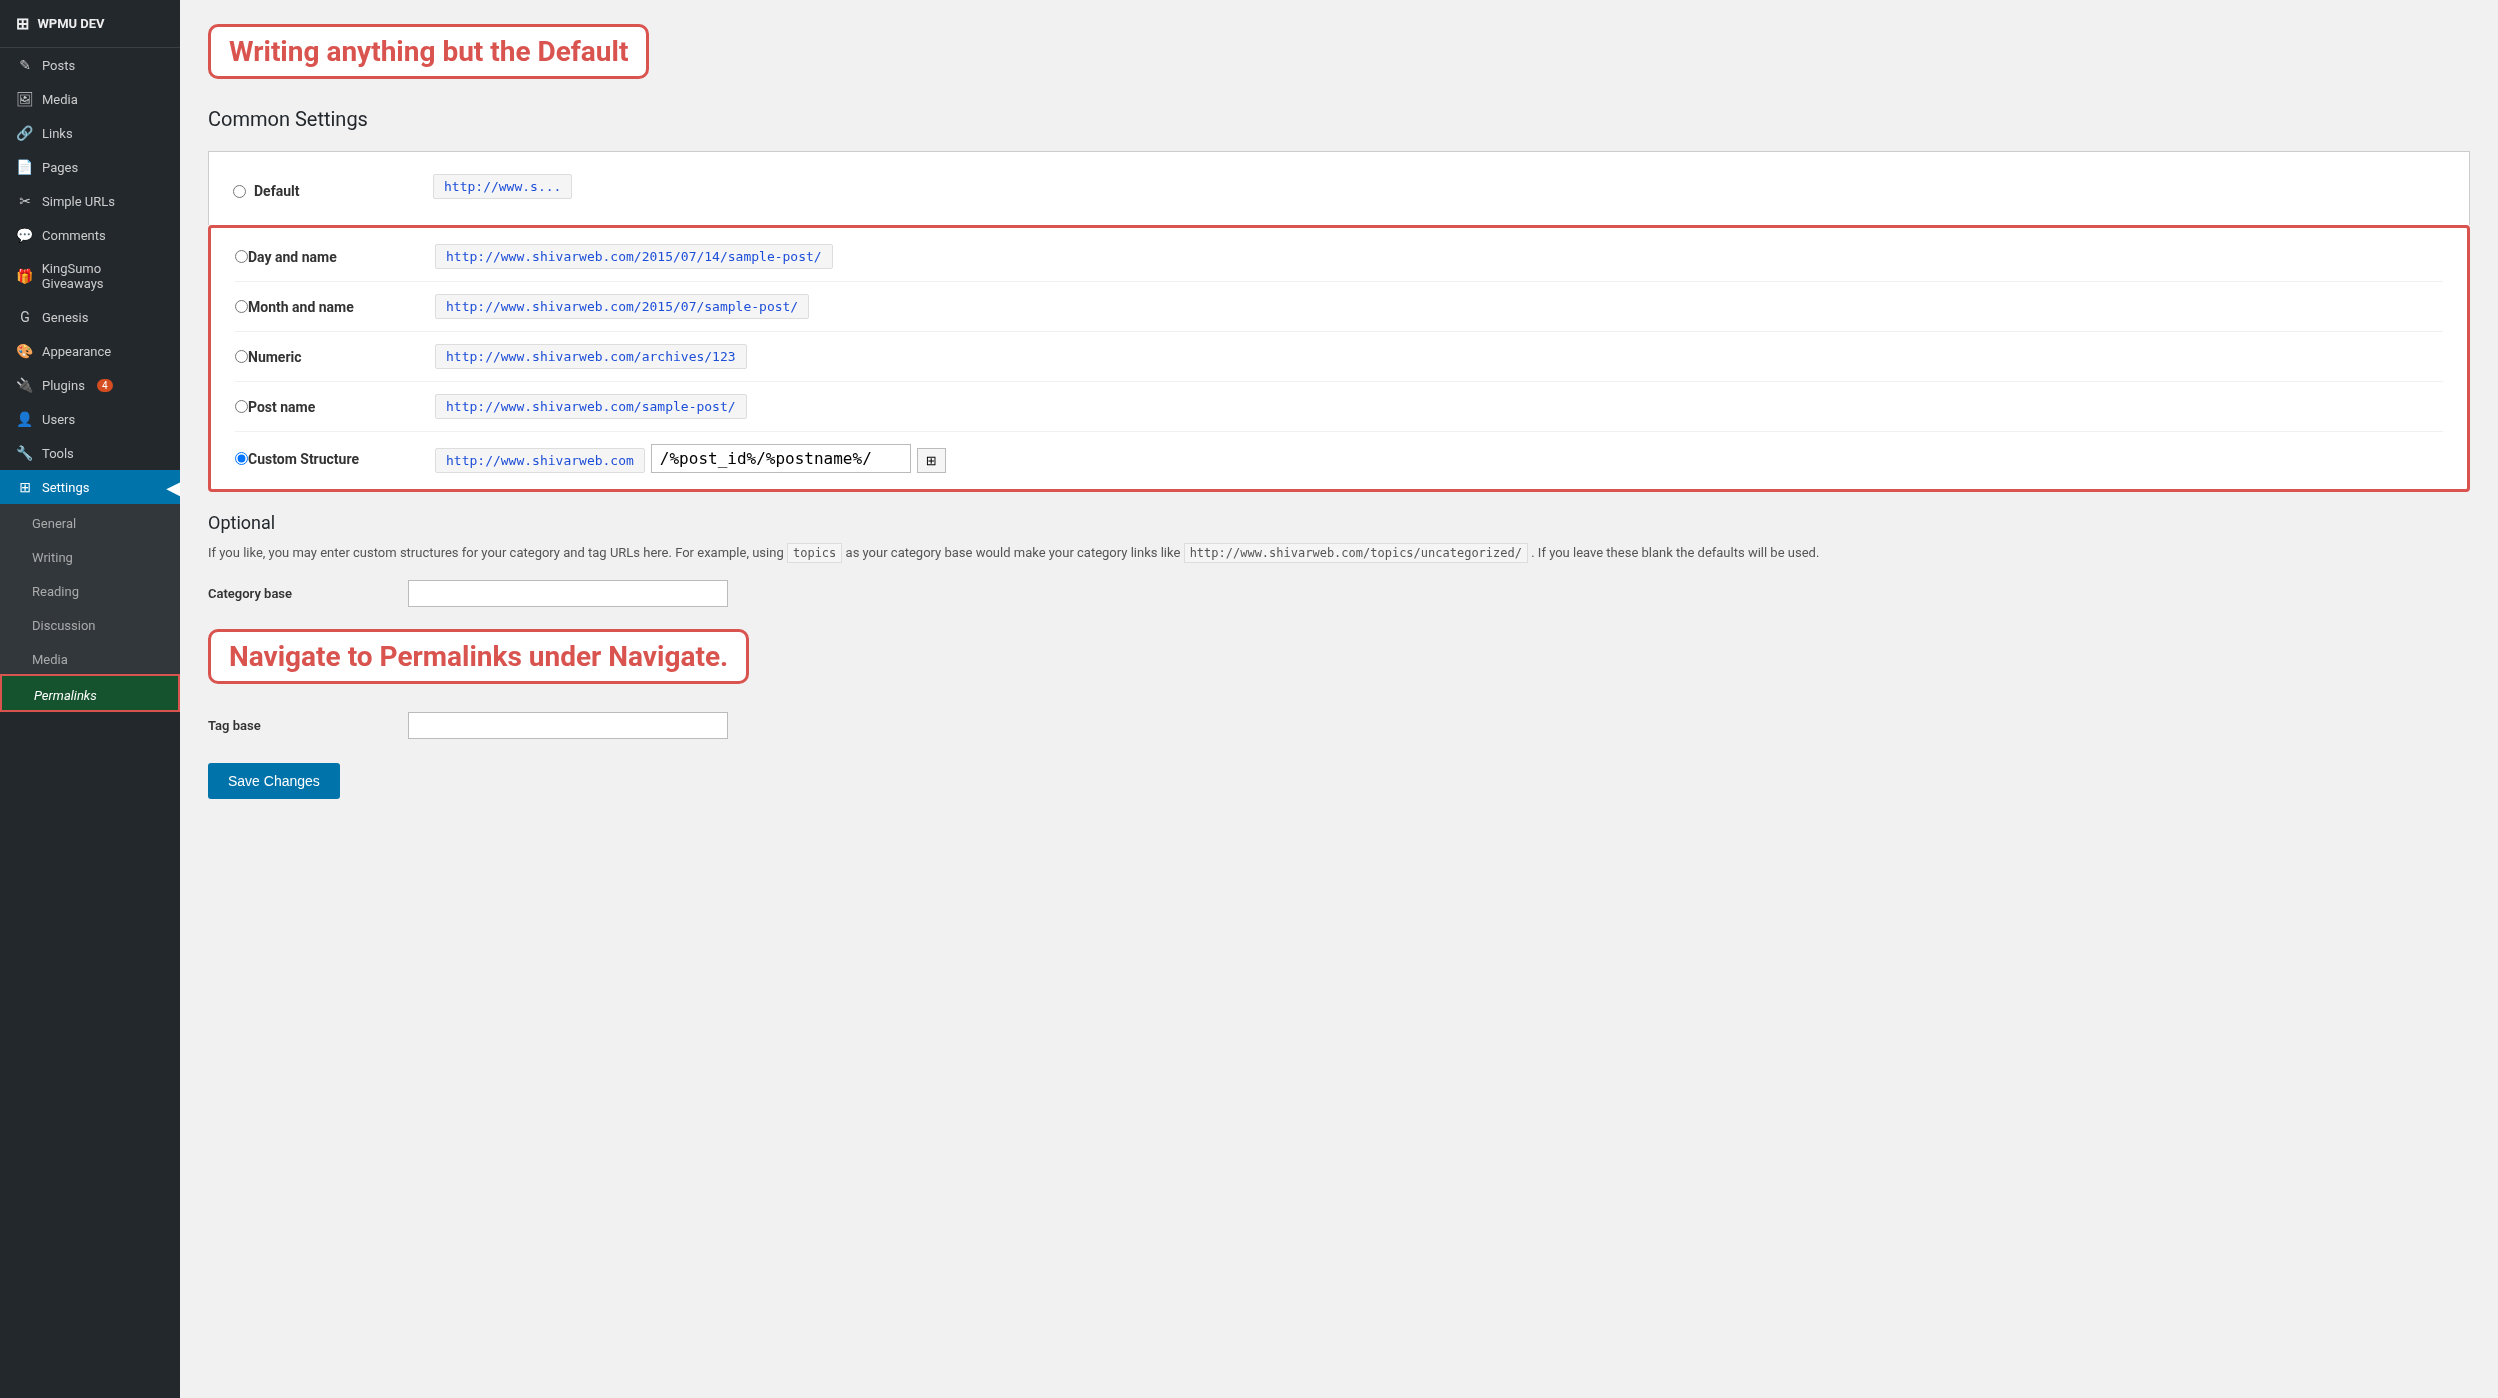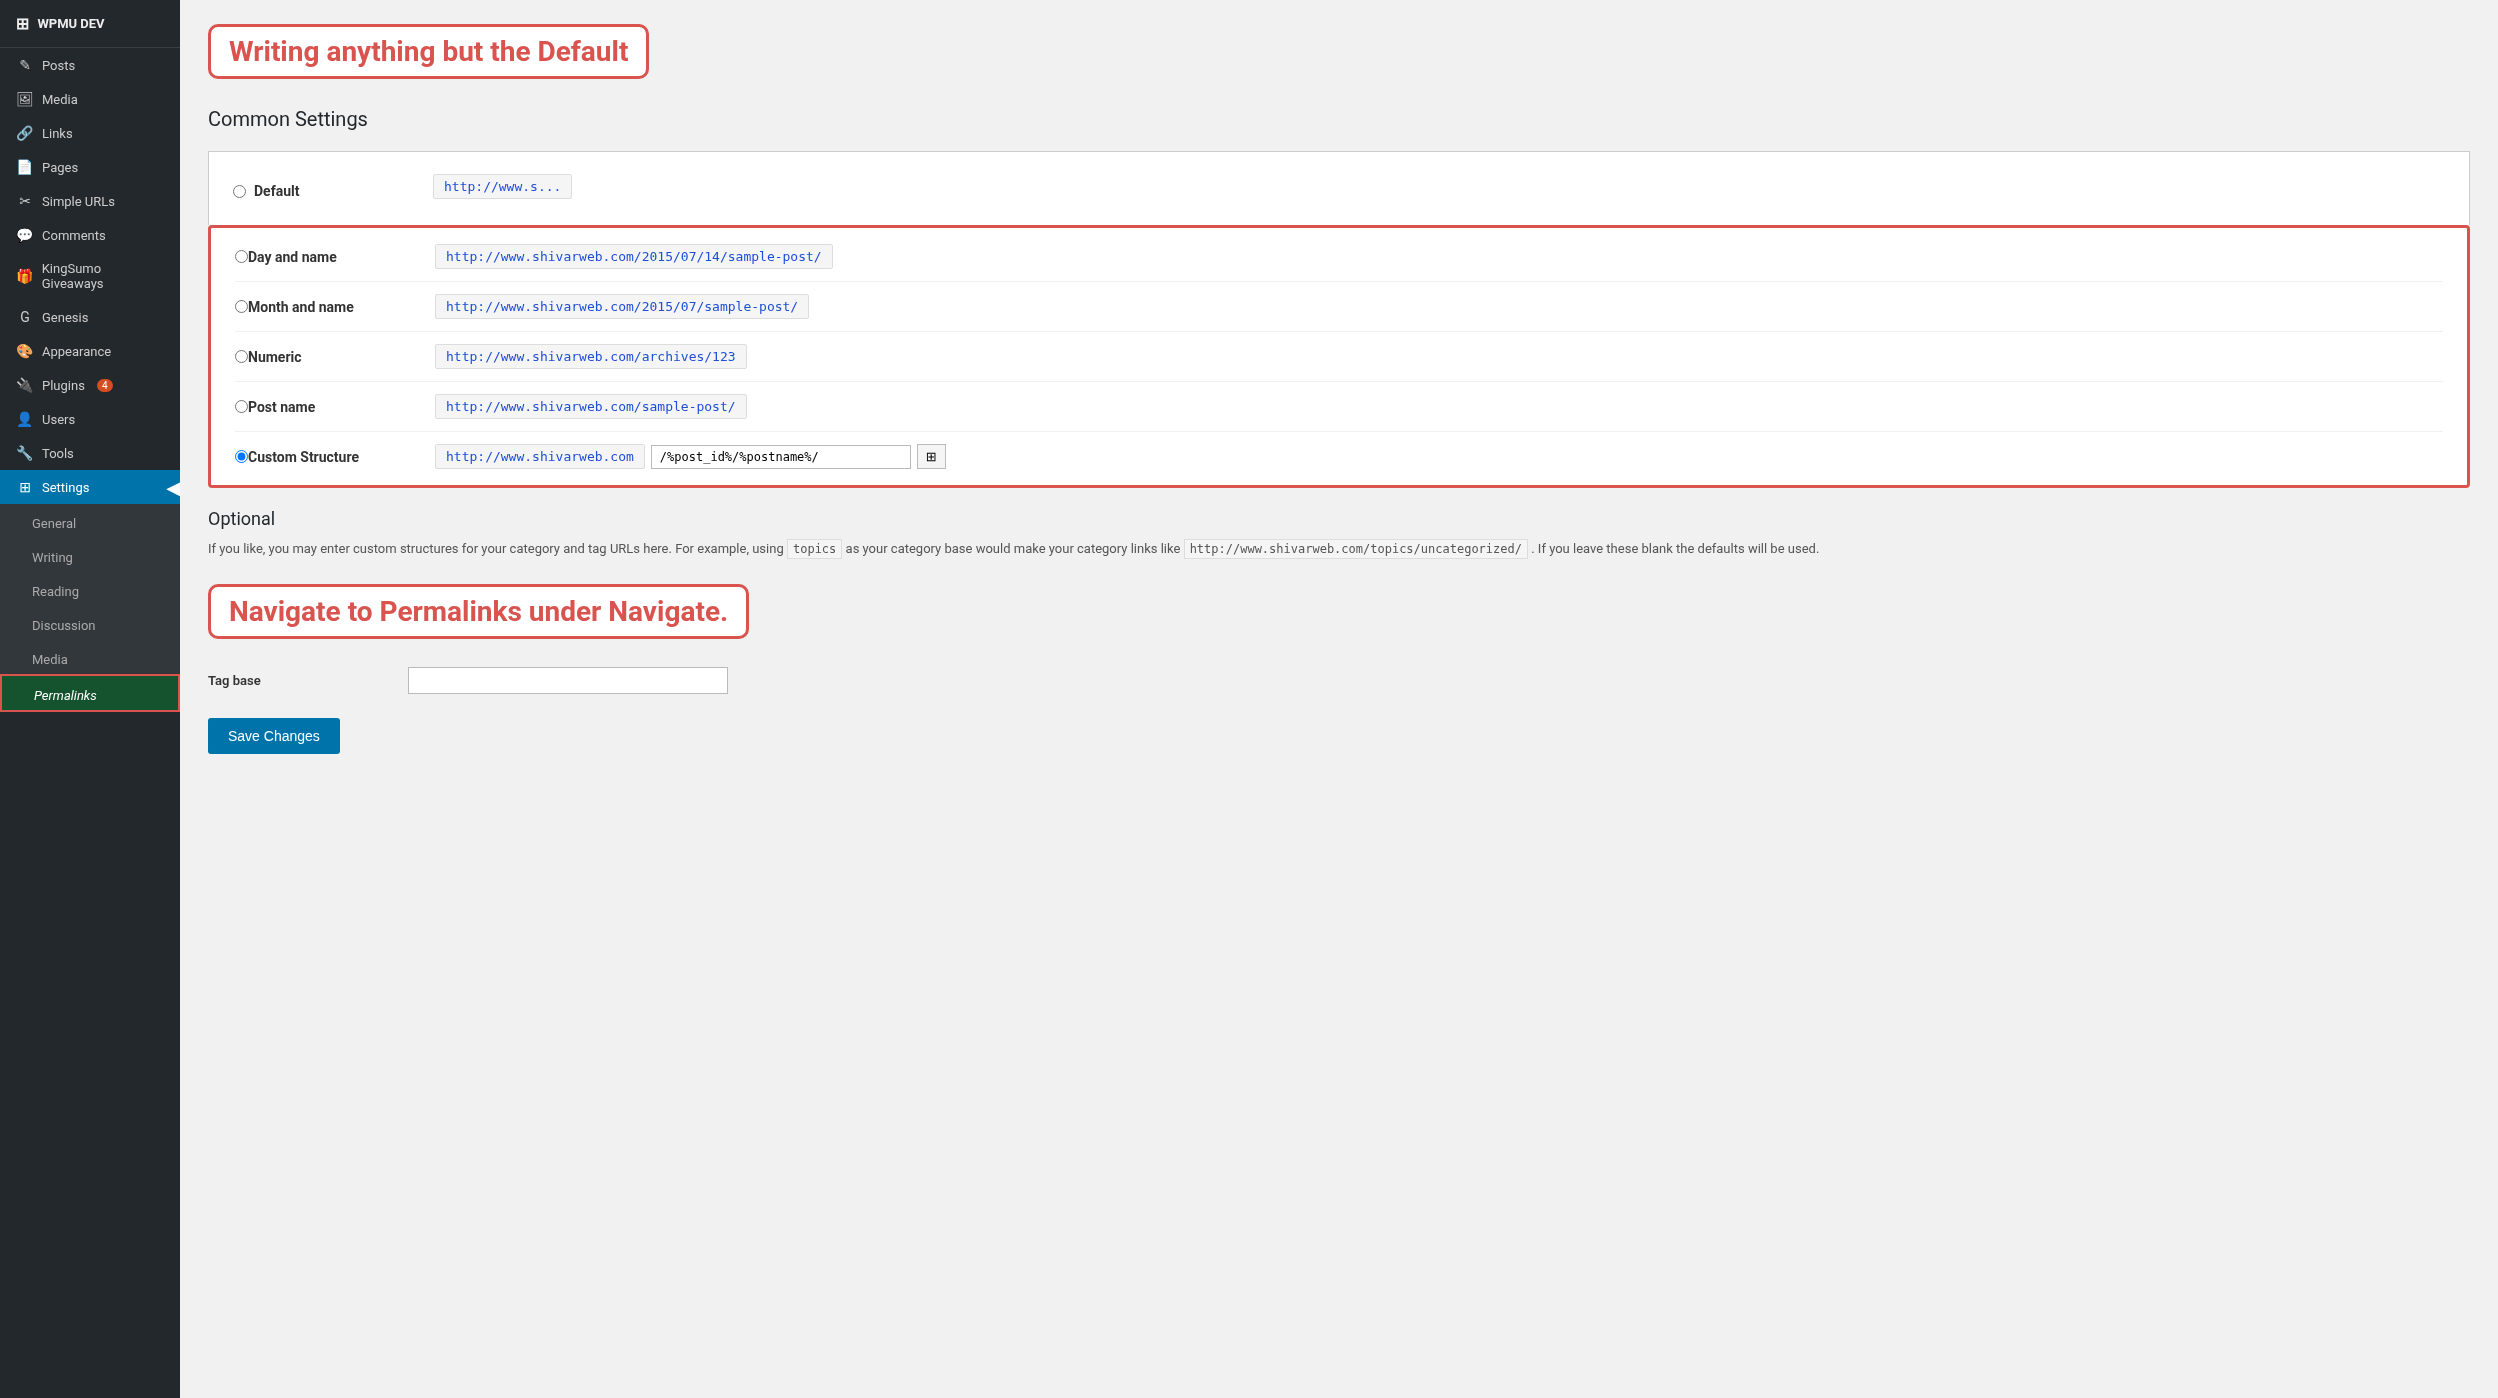--- a/index.html
+++ b/index.html
@@ -136,21 +136,21 @@
     }
     .custom-url-row {
       display: flex;
       align-items: flex-end;
       gap: 6px;
     }
     .custom-url-input {
       border: 1px solid #bbb;
       padding: 4px 8px;
       font-family: monospace;
-      font-size: 12px;
+      font-size: 16px;
       width: 260px;
     }
     .custom-url-btn {
       border: 1px solid #bbb;
       background: #f5f5f5;
       padding: 4px 8px;
       cursor: pointer;
       font-size: 13px;
     }
 
@@ -380,20 +380,24 @@
 
   <p class="optional-desc">
     <span>If you like, you may enter custom structures for your category and tag URLs here. For example, using</span>
     <code>topics</code>
     <span>as your category base would make your category links like</span>
     <code>http://www.shivarweb.com/topics/uncategorized/</code>
     <span>. If you leave these blank the defaults will be used.</span>
   </p>
 
   
+  <div class="field-row">
+    <label class="field-label">Category base</label>
+    <input type="text" class="field-input" style="">
+  </div>
 
   
   <div style="margin: 8px 0 16px 0;">
     <div class="callout-box-bottom">Navigate to Permalinks under Navigate.</div>
   </div>
 
   
   <div class="field-row">
     <label class="field-label">Tag base</label>
     <input type="text" class="field-input" style="">

